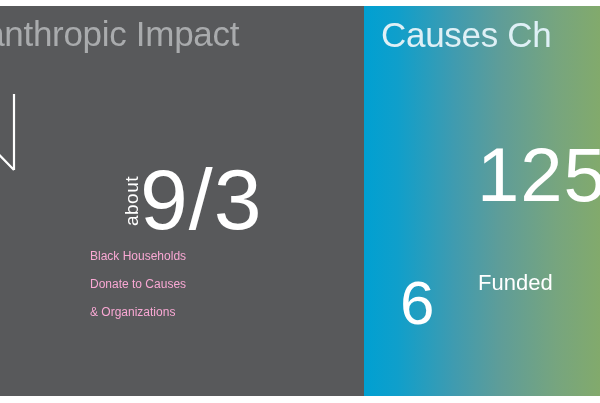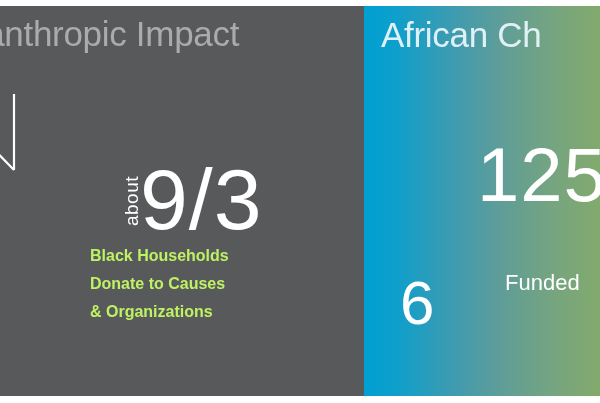--- a/index.html
+++ b/index.html
@@ -106,23 +106,23 @@
     line-height: 104px;
     letter-spacing: 1px;
     white-space: nowrap;
   }
 
   #fraction-caption {
     position: absolute;
     left: 90px;
     top: 236px;
     width: 270px;
-    color: #bef264;
-    font-size: 16px;
-    font-weight: 700;
+    color: #f9a8d4;
+    font-size: 12px;
+    font-weight: 400;
     line-height: 28px;
   }
   #fraction-caption div { white-space: nowrap; }
 
   
   #right-panel {
     position: absolute;
     left: 364px;
     top: 0;
     width: 236px;
@@ -173,21 +173,20 @@
   }
   #funded-label {
     position: absolute;
     left: 78px;
     top: 5px;
     color: #ffffff;
     font-size: 22px;
     font-weight: 300;
     line-height: 27px;
     white-space: nowrap;
-    margin-left: 27px;
   }
   #funded-label div { white-space: nowrap; }
 </style>
 </head>
 <body>
 
 <div id="infographic">
 
   <div id="left-panel">
 
@@ -212,21 +211,21 @@
     <div id="fraction-caption">
       <div>Black Households</div>
       <div>Donate to Causes</div>
       <div>&amp; Organizations</div>
     </div>
 
   </div>
 
   <div id="right-panel">
 
-    <div id="right-title">African Ch</div>
+    <div id="right-title">Causes Ch</div>
 
     <div id="chairs-count">125</div>
 
     <div id="funded-row">
       <div id="funded-count">6</div>
       <div id="funded-label">
         <div>Funded</div>
       </div>
     </div>
 

